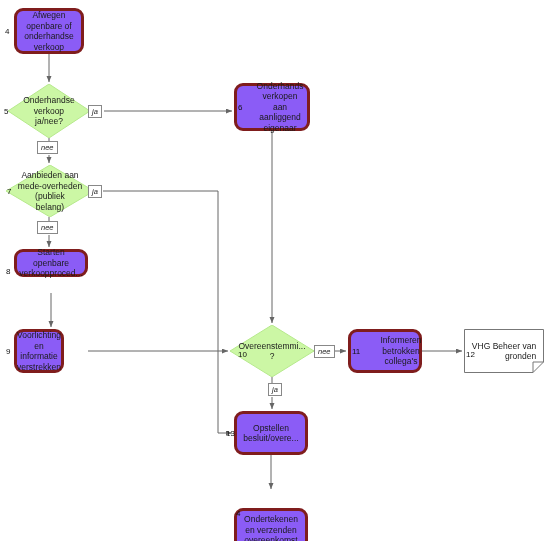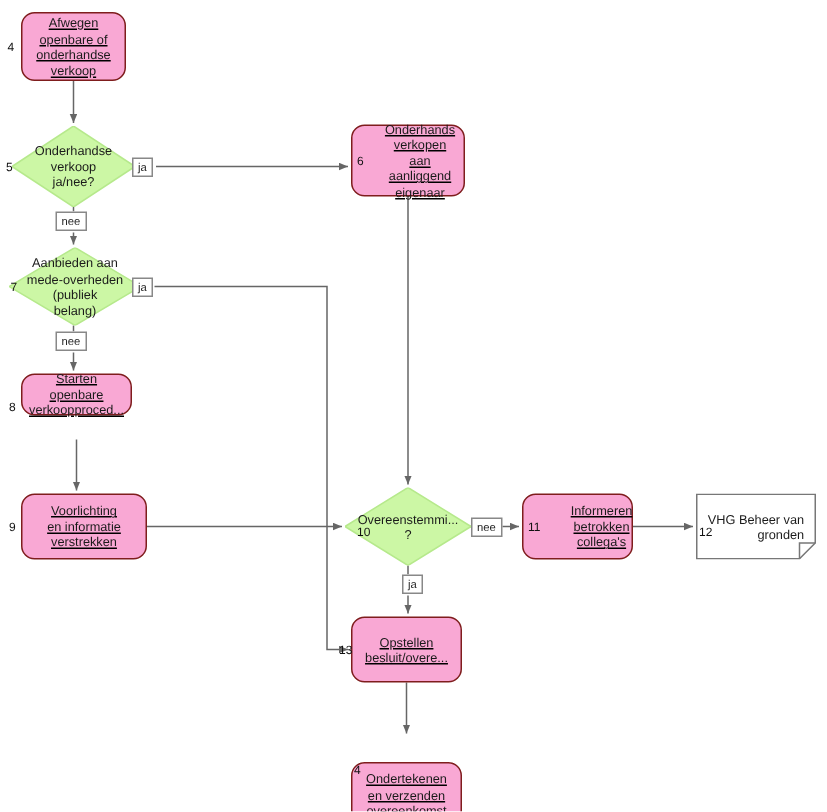--- a/index.html
+++ b/index.html
@@ -23,28 +23,27 @@
     top: 0;
     width: 551px;
     height: 541px;
   }
   .node {
     position: absolute;
     box-sizing: border-box;
   }
   
   .proc {
-    background: #f9a8d4;
-    border: 1px solid #7f1d1d;
+    background: #8b5cf6;
+    border: 3px solid #7f1d1d;
     border-radius: 9px;
     display: flex;
     align-items: center;
     justify-content: center;
     text-align: center;
-    text-decoration: underline;
   }
   .proc .txt {
     font-size: 8.5px;
     line-height: 10.5px;
     color: #1a1a1a;
     padding: 0 6px;
     white-space: pre-line;
   }
   
   .dec {
@@ -99,20 +98,21 @@
   .elabel {
     position: absolute;
     background: #ffffff;
     border: 1px solid #888888;
     font-size: 7.5px;
     line-height: 9px;
     color: #222222;
     padding: 1px 3px;
     z-index: 6;
     white-space: nowrap;
+    font-style: italic;
   }
 </style>
 </head>
 <body>
 
 <div id="canvas">
 
   <svg id="edge-layer" viewBox="0 0 551 541" xmlns="http://www.w3.org/2000/svg">
     <defs>
       <marker id="arrow" markerWidth="7" markerHeight="7" refX="6" refY="2.5" orient="auto" markerUnits="strokeWidth">
@@ -188,21 +188,21 @@
   </div>
   <span class="num" style="left:7px; top:187px;">7</span>
 
   <div class="node proc" style="left:14px; top:249px; width:74px; height:28px;">
     <span class="txt">Starten
 openbare
 verkoopproced...</span>
   </div>
   <span class="num" style="left:6px; top:267px;">8</span>
 
-  <div class="node proc" style="left:14px; top:329px; width:84px; height:44px;">
+  <div class="node proc" style="left:14px; top:329px; width:50px; height:44px;">
     <span class="txt">Voorlichting
 en informatie
 verstrekken</span>
   </div>
   <span class="num" style="left:6px; top:347px;">9</span>
 
   <div class="node dec" style="left:230px; top:325px; width:84px; height:52px;">
     <svg class="dia" viewBox="0 0 84 52" preserveAspectRatio="none">
       <polygon points="42,0 84,26 42,52 0,26" fill="#ccf7a5" stroke="#b6e98c" stroke-width="1"></polygon>
     </svg>

